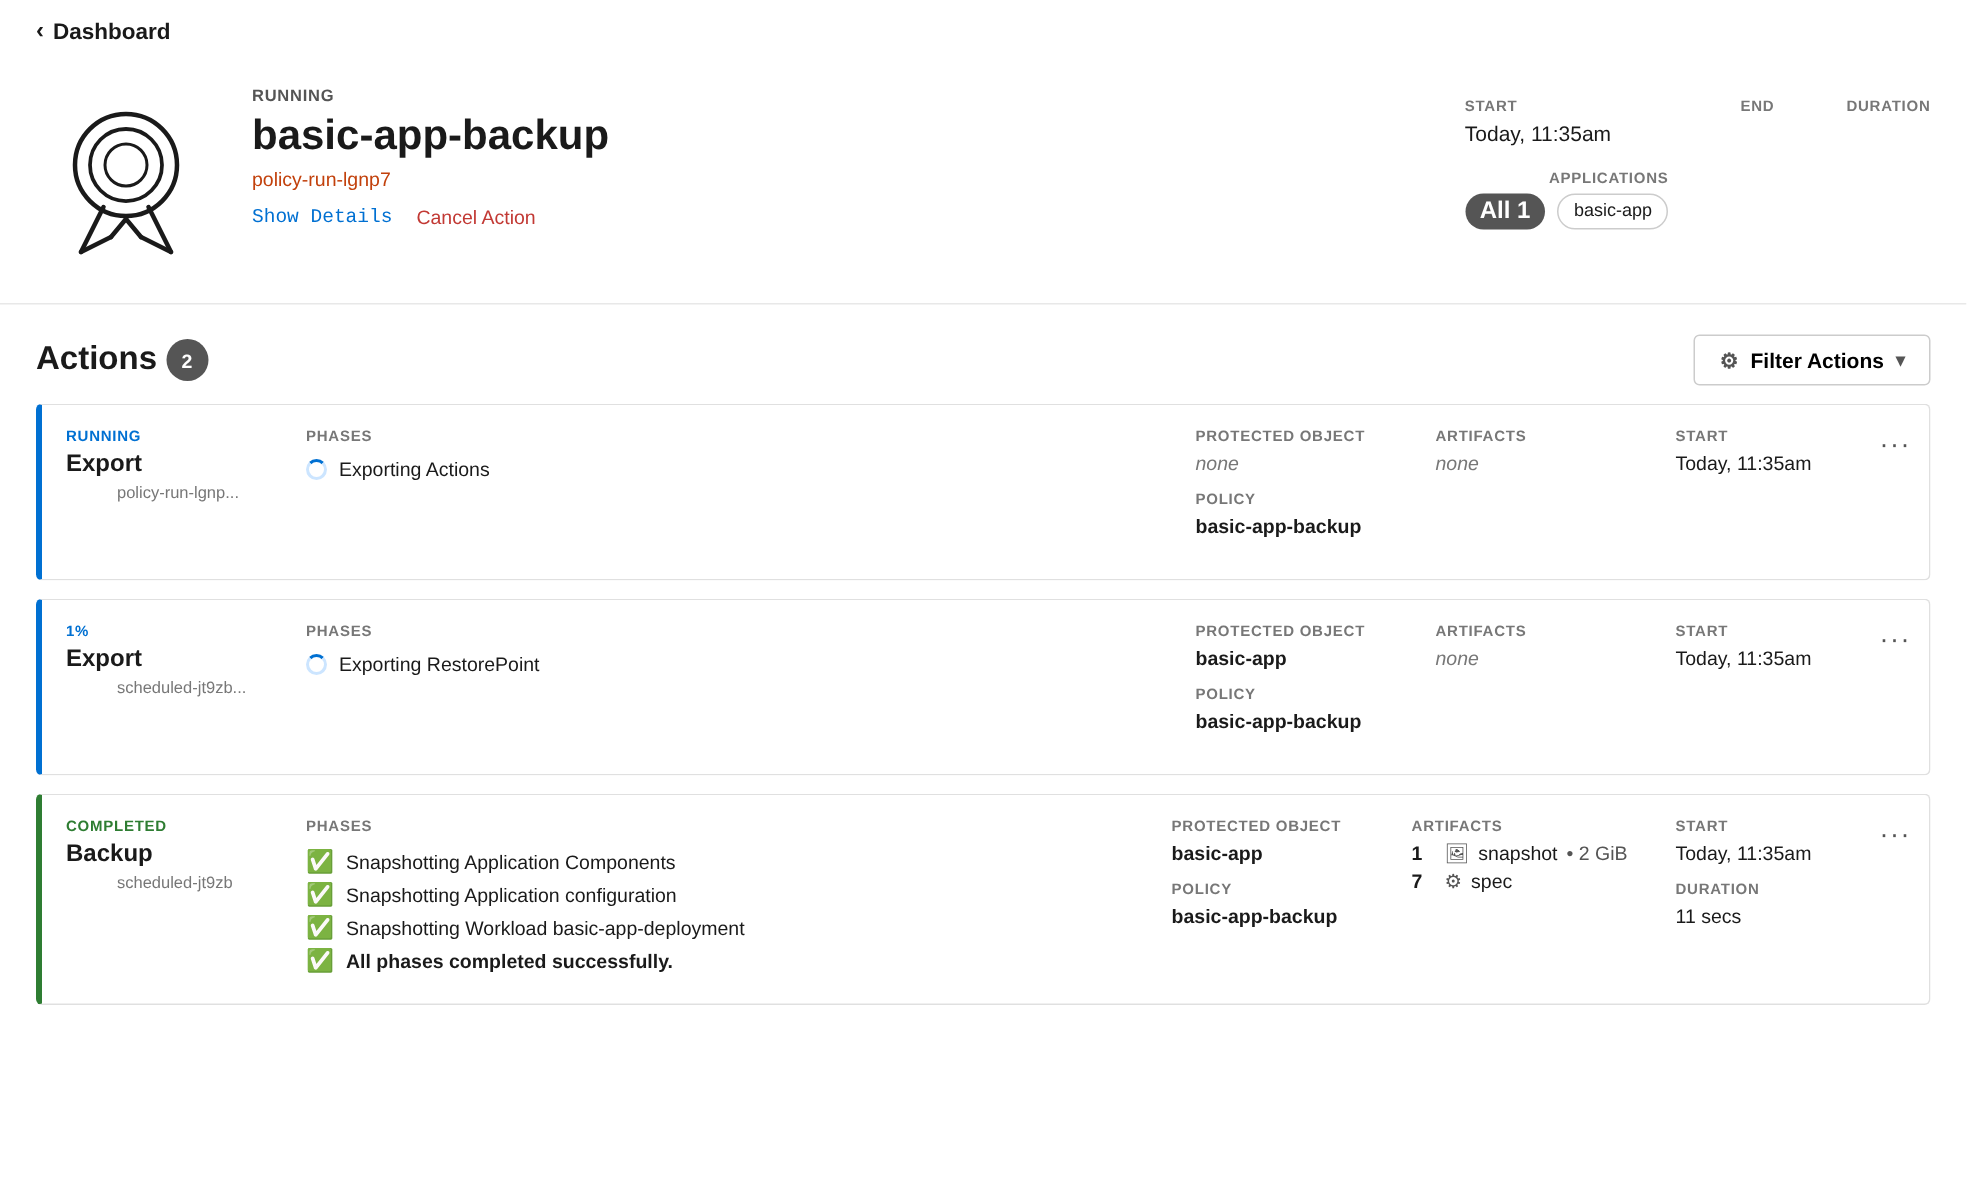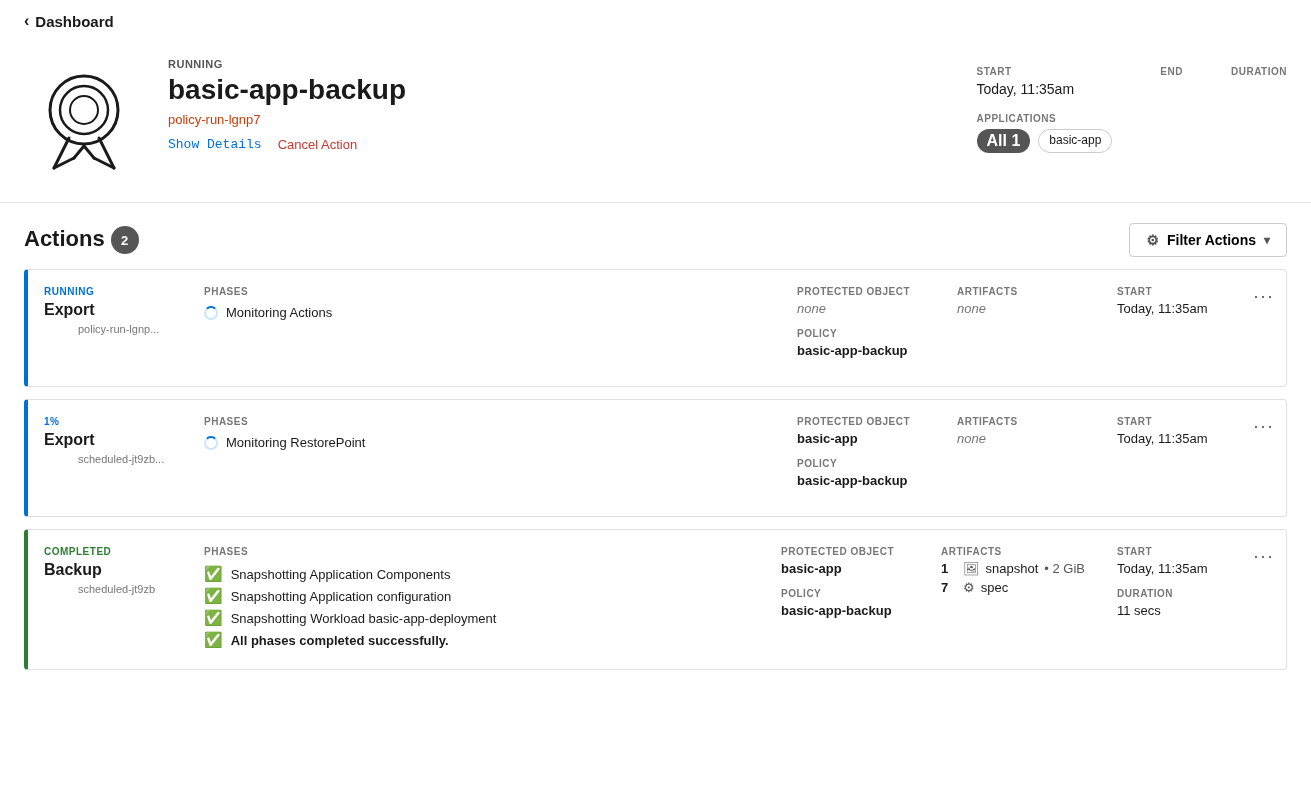--- a/index.html
+++ b/index.html
@@ -14,21 +14,21 @@
     .job-title { font-size: 28px; font-weight: 700; margin-bottom: 6px; }
     .policy-run { font-size: 13px; color: #c2410c; margin-bottom: 10px; }
     .action-links { display: flex; gap: 16px; }
     .link-blue { color: #0070d2; text-decoration: none; font-size: 13px; cursor: pointer; font-family: Liberation Mono, monospace; }
     .link-red { color: #c23934; text-decoration: none; font-size: 13px; cursor: pointer; }
 
     .header-meta { display: flex; gap: 48px; padding-top: 8px; }
     .meta-group { display: flex; flex-direction: column; }
     .meta-label { font-size: 10px; font-weight: 600; color: #777; text-transform: uppercase; letter-spacing: 0.5px; margin-bottom: 4px; }
     .meta-value { font-size: 14px; color: #1a1a1a; }
-    .applications-section { margin-top: 12px; }
+    .applications-section { margin-top: 12px; text-align: right; }
     .app-tags { display: flex; gap: 8px; margin-top: 4px; }
     .tag-all { background: #555; color: #fff; border-radius: 12px; padding: 3px 10px; font-size: 16px; font-weight: 600; }
     .tag-app { border: 1px solid #ccc; color: #1a1a1a; border-radius: 12px; padding: 3px 10px; font-size: 12px; }
 
     .actions-header { display: flex; align-items: center; justify-content: space-between; padding: 20px 24px 12px; }
     .actions-title { display: flex; align-items: flex-start; gap: 6px; font-size: 22px; font-weight: 700; }
     .count-badge { background: #555; color: #fff; border-radius: 50%; width: 28px; height: 28px; display: flex; align-items: center; justify-content: center; font-size: 13px; font-weight: 600; }
     .filter-btn { display: flex; align-items: center; gap: 8px; border: 1px solid #ccc; border-radius: 4px; padding: 8px 16px; cursor: pointer; font-size: 14px; font-weight: 600; background: #fff; }
     .filter-icon { font-size: 14px; color: #555; }
 
@@ -136,21 +136,21 @@
 <div class="action-card card-border-running">
   <div class="card-left">
     <div class="card-status status-running-text">RUNNING</div>
     <div class="card-name">Export</div>
     <div class="card-id">policy-run-lgnp...</div>
   </div>
   <div class="card-phases">
     <div class="phases-label">PHASES</div>
     <div class="phase-item">
       <span class="spinner"></span>
-      <span>Monitoring Actions</span>
+      <span>Exporting Actions</span>
     </div>
   </div>
   <div class="card-protected">
     <div class="field-group">
       <div class="field-label">PROTECTED OBJECT</div>
       <div class="field-value-italic">none</div>
     </div>
     <div class="field-group">
       <div class="field-label">POLICY</div>
       <div class="field-value-bold">basic-app-backup</div>
@@ -172,21 +172,21 @@
 <div class="action-card card-border-running">
   <div class="card-left">
     <div class="card-status status-running-text">1%</div>
     <div class="card-name">Export</div>
     <div class="card-id">scheduled-jt9zb...</div>
   </div>
   <div class="card-phases">
     <div class="phases-label">PHASES</div>
     <div class="phase-item">
       <span class="spinner"></span>
-      <span>Monitoring RestorePoint</span>
+      <span>Exporting RestorePoint</span>
     </div>
   </div>
   <div class="card-protected">
     <div class="field-group">
       <div class="field-label">PROTECTED OBJECT</div>
       <div class="field-value-bold">basic-app</div>
     </div>
     <div class="field-group">
       <div class="field-label">POLICY</div>
       <div class="field-value-bold">basic-app-backup</div>

